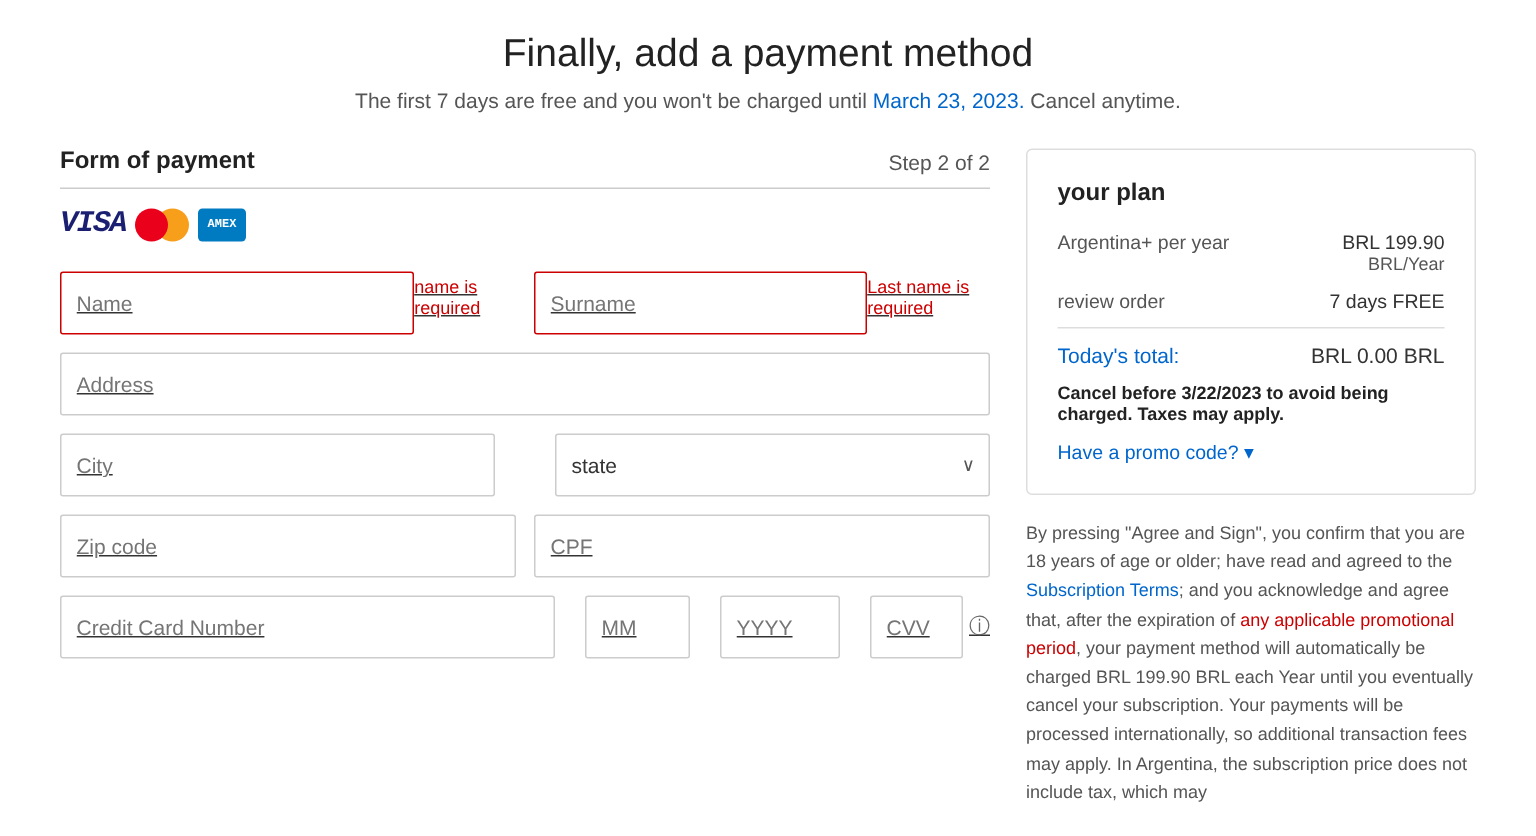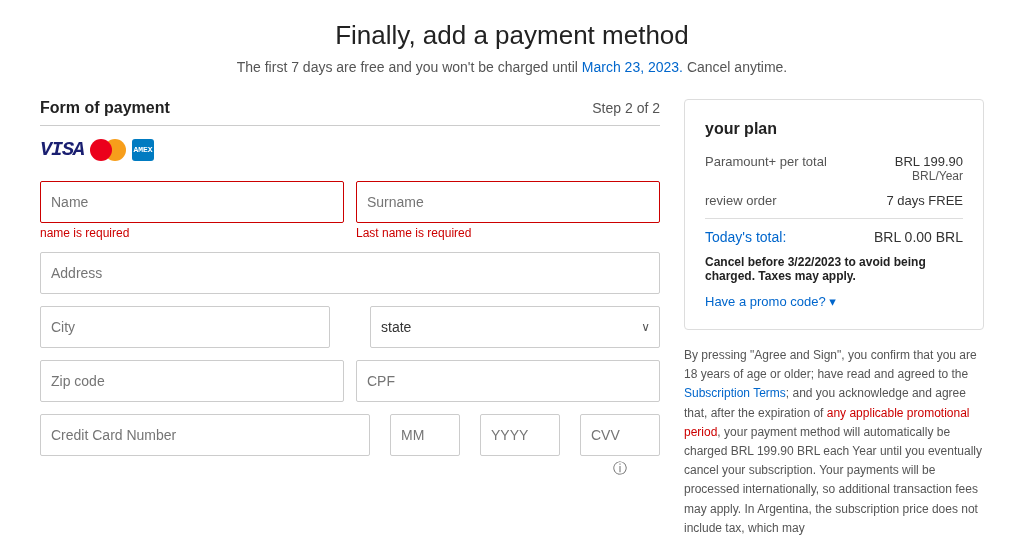--- a/index.html
+++ b/index.html
@@ -82,40 +82,40 @@
       margin-right: -8px;
       z-index: 1;
     }
     .mc-circle2 {
       width: 22px;
       height: 22px;
       background: #f79e1b;
       border-radius: 50%;
     }
     .amex-icon {
-      width: 22px;
+      width: 32px;
       height: 22px;
       background: #007bc1;
       border-radius: 3px;
       display: flex;
       align-items: center;
       justify-content: center;
       color: white;
       font-size: 8px;
       font-weight: bold;
     }
     .form-row {
       display: flex;
       gap: 12px;
       margin-bottom: 12px;
     }
     .form-field {
       flex: 1;
       display: flex;
-      flex-direction: column;
+      text-decoration: underline;
     }
     .form-field.full {
       flex: 1 1 100%;
     }
     input[type="text"], select {
       width: 100%;
       padding: 12px 10px;
       border: 1px solid #ccc;
       border-radius: 2px;
       font-size: 14px;
@@ -343,21 +343,21 @@
           <span class="info-icon">ⓘ</span>
         </div>
       </div>
     </div>
 
     <div class="right-panel">
       <div class="plan-box">
         <div class="plan-title">your plan</div>
 
         <div class="plan-row">
-          <span class="plan-row-label">Paramount+ per total</span>
+          <span class="plan-row-label">Argentina+ per year</span>
           <span class="plan-row-value">
             <span>BRL 199.90</span>
             <span class="sub-value">BRL/Year</span>
           </span>
         </div>
 
         <div class="plan-row">
           <span class="plan-row-label">review order</span>
           <span class="plan-row-value free-badge">7 days FREE</span>
         </div>

